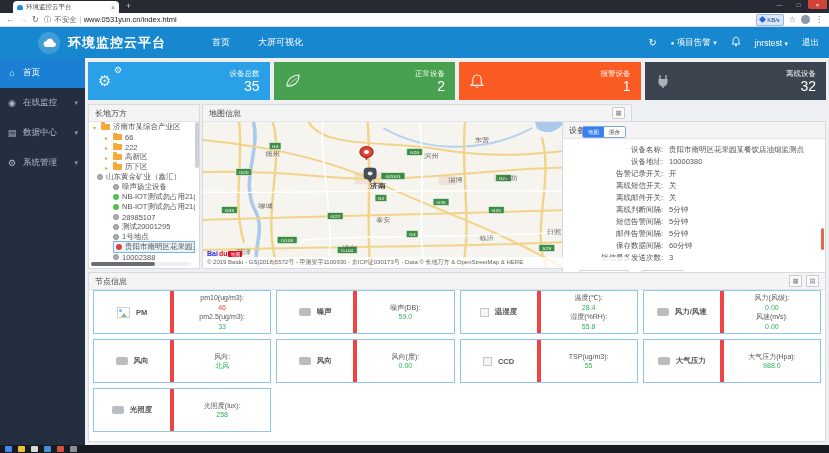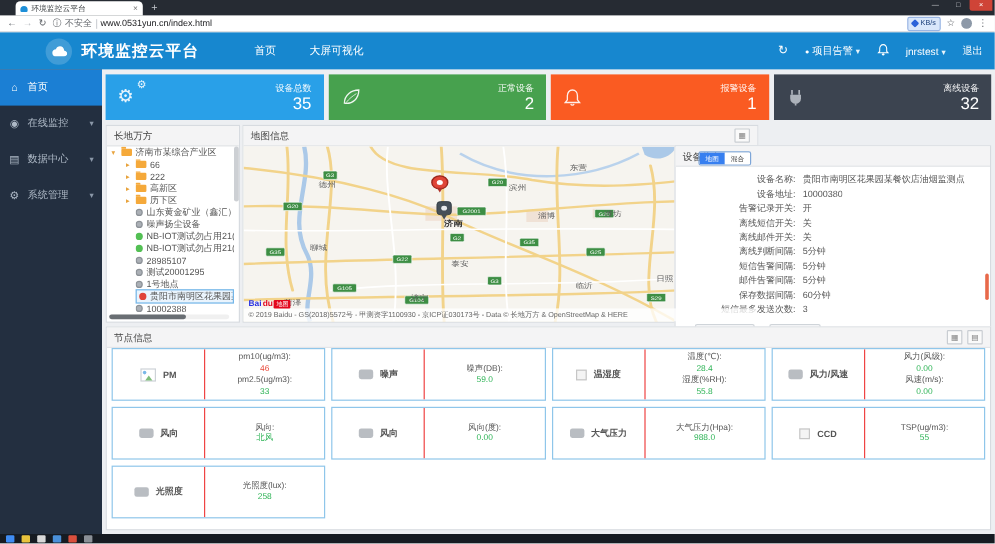--- a/index.html
+++ b/index.html
@@ -101,21 +101,21 @@
   .btnrow{display:flex;gap:12px;padding:6px 0 0 16px;text-decoration:underline;}
   .btn{border:1px solid #cfd4d9;border-radius:2px;font-size:7.5px;color:#666;padding:2.5px 9px;
        display:flex;align-items:center;gap:3px;background:#fff;}
   .bic{color:#9aa3ab;font-size:6px;}
   .vscroll-orange{position:absolute;right:1px;top:106px;width:3px;height:22px;background:#e8694a;border-radius:2px;}
   
   .cards{position:absolute;top:17px;left:4px;right:4px;bottom:4px;display:grid;
          grid-template-columns:repeat(4,1fr);grid-auto-rows:44px;gap:5px;}
   .card{border:1px solid #8fc6ea;background:#fff;display:flex;align-items:stretch;overflow:hidden;}
   .card-left{width:76px;flex:none;display:flex;align-items:center;justify-content:center;gap:6px;
-             border-right:1px solid #ef4444;}
+             border-right:4px solid #ef4444;}
   .sname{font-size:7.5px;font-weight:bold;color:#555;}
   .sicon{flex:none;}
   .sicon.rect{width:12px;height:8px;background:#b9bdc2;border-radius:2px;}
   .sicon.square{width:7px;height:7px;border:1px solid #c6c6c6;background:#f4f4f4;}
   .sicon.broken{width:11px;height:9px;border:1px solid #cdd2d7;position:relative;background:#fff;}
   .sicon.broken:before{content:"";position:absolute;left:1px;top:1px;width:3px;height:3px;background:#7ab8e8;border-radius:50%;}
   .sicon.broken:after{content:"";position:absolute;left:3px;bottom:0;width:0;height:0;
         border-left:3px solid transparent;border-right:3px solid transparent;border-bottom:4px solid #7fbd7a;}
   .card-right{flex:1;display:flex;flex-direction:column;align-items:center;justify-content:center;
               font-size:7px;line-height:9.5px;text-align:center;}
@@ -291,21 +291,21 @@
             <span>高新区</span>
           </span>
         </div>
         <div class="trow" style="padding-left: 16px;">
           <span class="tcaret">▸</span>
           <span class="nwrap">
             <span class="folder"></span>
             <span>历下区</span>
           </span>
         </div>
-        <div class="trow" style="padding-left: 16px;">
+        <div class="trow" style="">
           <span class="tcaret"></span>
           <span class="nwrap">
             <span class="dot gray"></span>
             <span>山东黄金矿业（鑫汇）</span>
           </span>
         </div>
         <div class="trow" style="padding-left: 16px;">
           <span class="tcaret"></span>
           <span class="nwrap">
             <span class="dot gray"></span>
@@ -636,36 +636,36 @@
             <span class="sicon rect"></span>
             <span class="sname">风向</span>
           </div>
           <div class="card-right">
             <div class="mlbl">风向(度):</div>
             <div class="mval green">0.00</div>
           </div>
         </div>
         <div class="card">
           <div class="card-left">
+            <span class="sicon square"></span>
+            <span class="sname">CCD</span>
+          </div>
+          <div class="card-right">
+            <div class="mlbl">TSP(ug/m3):</div>
+            <div class="mval green">55</div>
+          </div>
+        </div>
+        <div class="card">
+          <div class="card-left">
             <span class="sicon rect"></span>
             <span class="sname">大气压力</span>
           </div>
           <div class="card-right">
             <div class="mlbl">大气压力(Hpa):</div>
             <div class="mval green">988.0</div>
-          </div>
-        </div>
-        <div class="card">
-          <div class="card-left">
-            <span class="sicon square"></span>
-            <span class="sname">CCD</span>
-          </div>
-          <div class="card-right">
-            <div class="mlbl">TSP(ug/m3):</div>
-            <div class="mval green">55</div>
           </div>
         </div>
         <div class="card">
           <div class="card-left">
             <span class="sicon rect"></span>
             <span class="sname">光照度</span>
           </div>
           <div class="card-right">
             <div class="mlbl">光照度(lux):</div>
             <div class="mval green">258</div>

